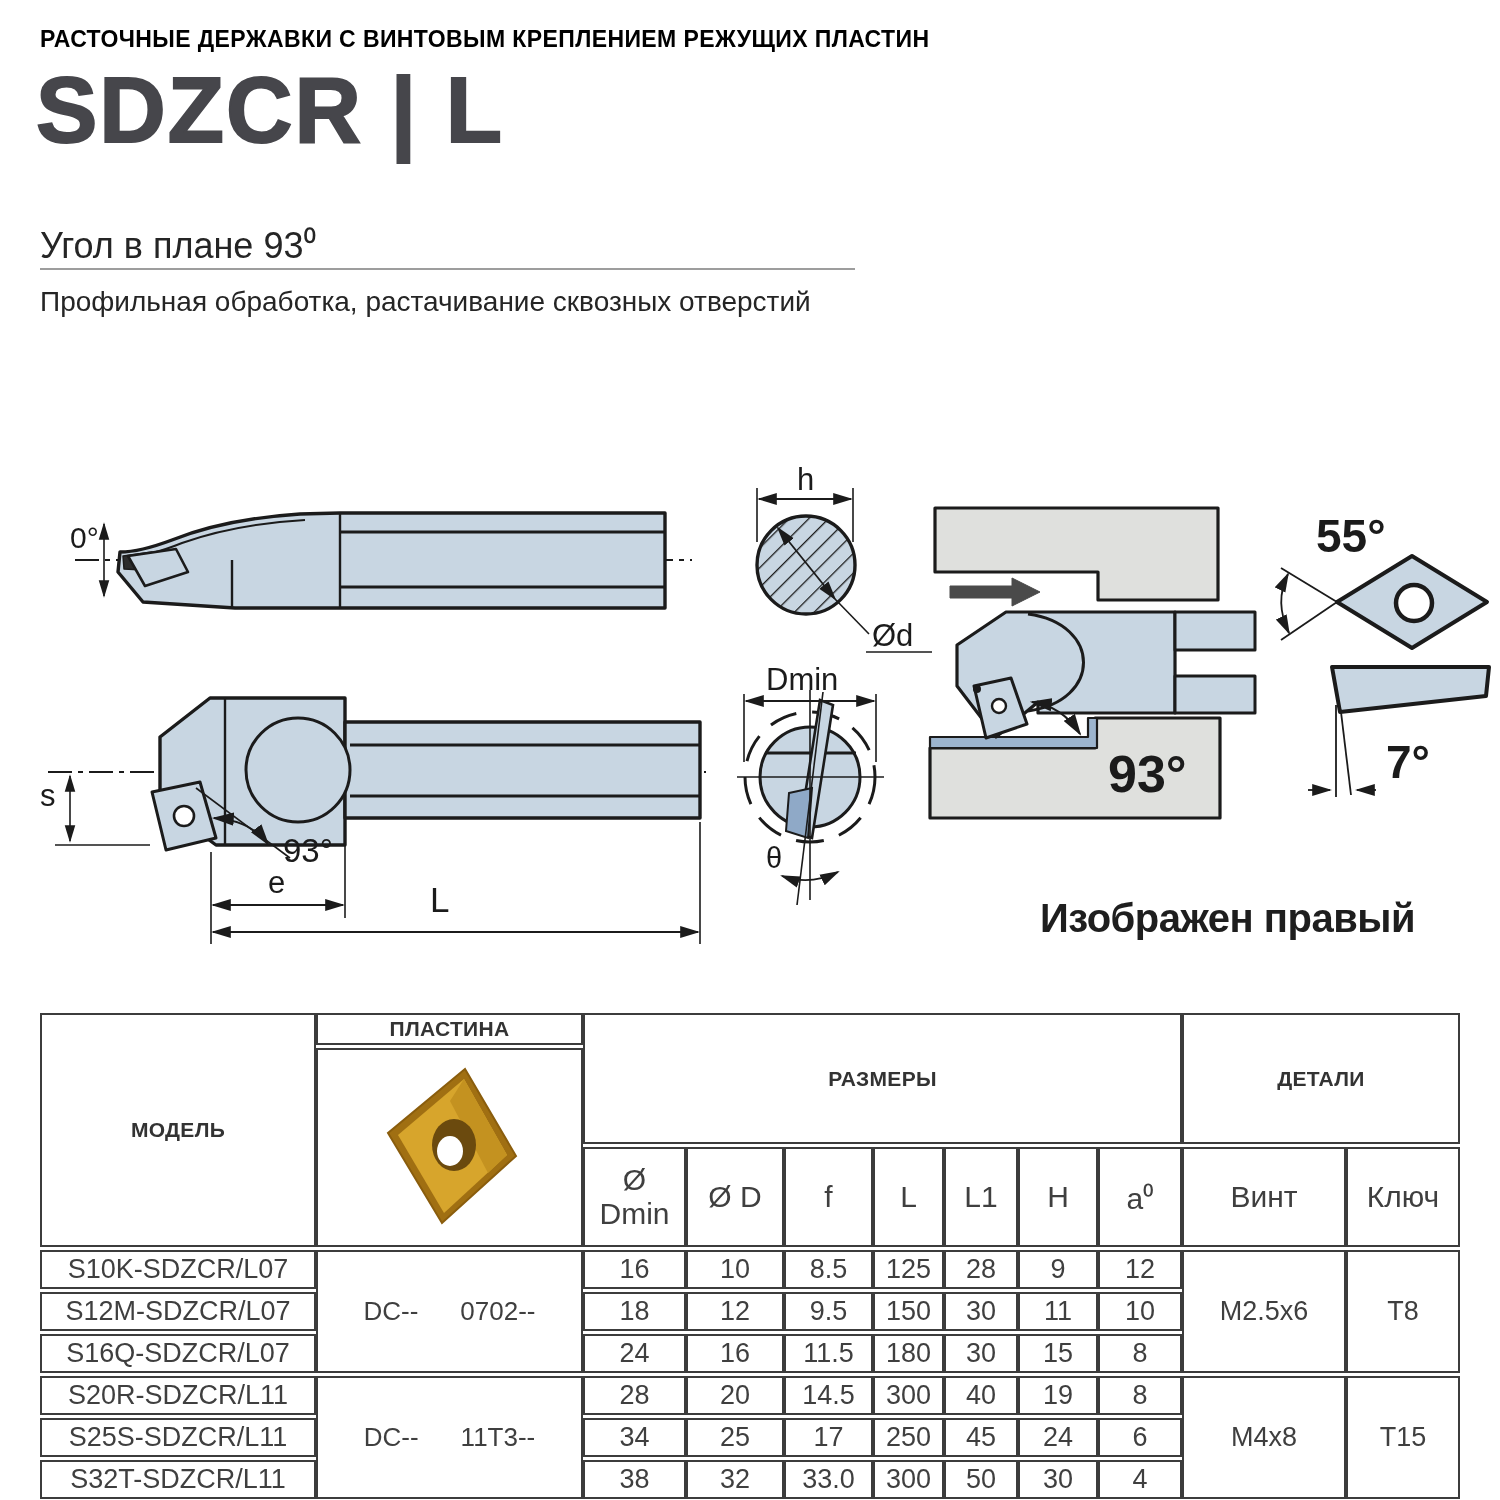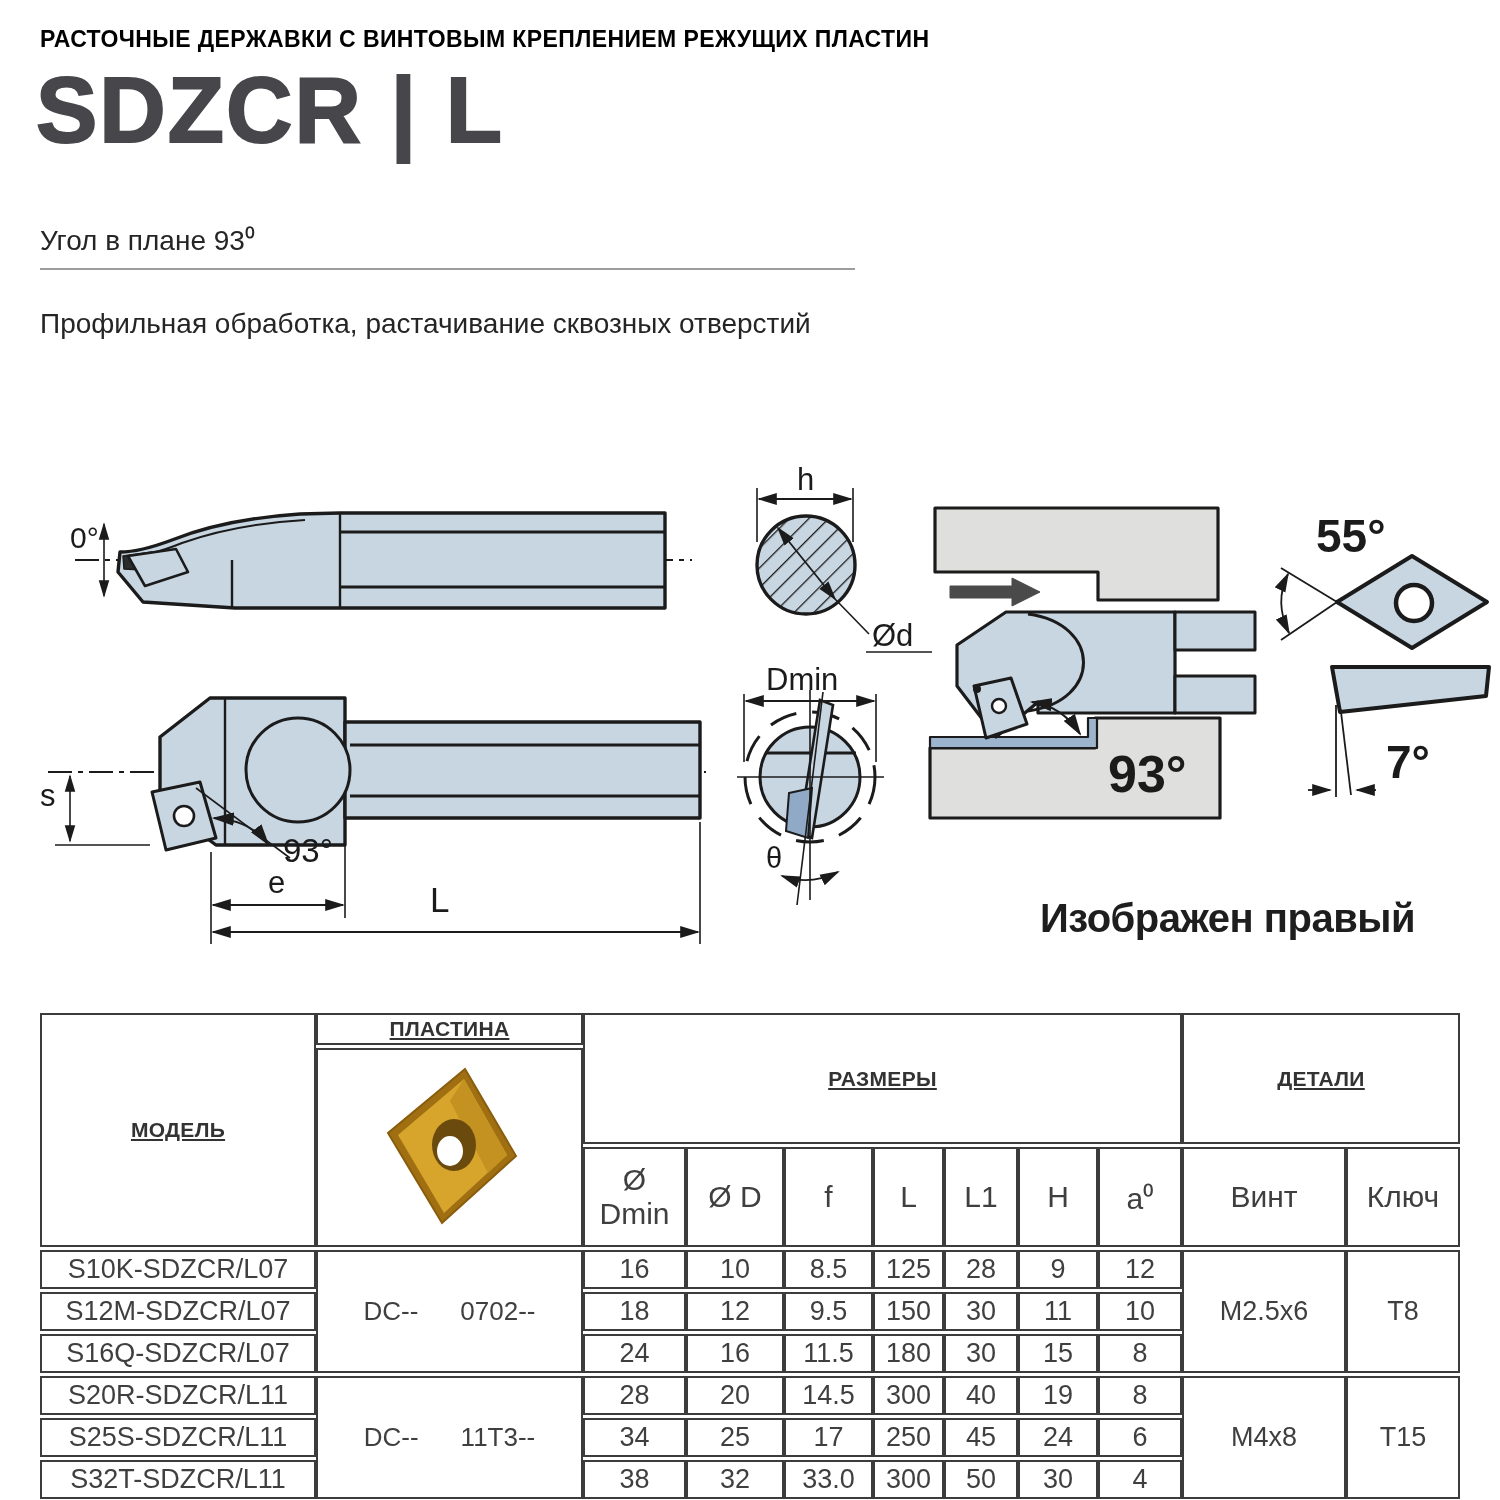--- a/index.html
+++ b/index.html
@@ -1,32 +1,32 @@
 <!DOCTYPE html>
 <html><head>
 <meta charset="utf-8">
 <style>
   html,body{margin:0;padding:0;background:#ffffff;}
   body{width:1500px;height:1500px;position:relative;font-family:"Liberation Sans",sans-serif;color:#222;}
   .abs{position:absolute;}
   .kicker{left:40px;top:26px;font-size:23px;font-weight:bold;letter-spacing:.4px;color:#000000;}
   .title{left:36px;top:58px;font-size:92px;font-weight:bold;color:#46464b;letter-spacing:2px;
          -webkit-text-stroke:2px #46464b;}
-  .subtitle{left:40px;top:220px;font-size:28px;color:#252525;text-align:center;}
+  .subtitle{left:40px;top:220px;font-size:36px;color:#252525;text-align:center;}
   .rule{left:40px;top:268px;width:815px;border-top:2px solid #9d9d9d;height:0;}
-  .descr{left:40px;top:308px;font-size:28px;color:#252525;}
+  .descr{left:40px;top:286px;font-size:28px;color:#252525;}
   .caption{left:975px;top:896px;width:440px;text-align:right;font-size:40px;font-weight:bold;
            color:#1e1e1e;letter-spacing:-0.5px;}
   svg text{font-family:"Liberation Sans",sans-serif;fill:#1b1b1b;}
   
   table.spec{position:absolute;left:40px;top:1010px;width:1420px;table-layout:fixed;
              border-collapse:separate;border-spacing:0 3px;color:#3f3f3f;}
   table.spec th,table.spec td{border:2px solid #3c3c3c;text-align:center;vertical-align:middle;
              padding:0;overflow:hidden;background:#fff;}
-  th.group{font-size:21px;font-weight:bold;letter-spacing:.3px;color:#333;text-decoration:underline;}
+  th.group{font-size:21px;font-weight:bold;letter-spacing:.3px;color:#333;}
   th.sub{font-size:30px;font-weight:normal;}
   td.model,td.val{font-size:27px;font-weight:normal;height:35px;}
   td.code{font-size:26px;}
   td.code span{margin:0 21px;}
   tr.h1{height:32px;} tr.h2{height:96px;} tr.h3{height:100px;}
 </style>
 </head>
 <body>
 
 <div class="abs kicker">РАСТОЧНЫЕ ДЕРЖАВКИ С ВИНТОВЫМ КРЕПЛЕНИЕМ РЕЖУЩИХ ПЛАСТИН</div>

